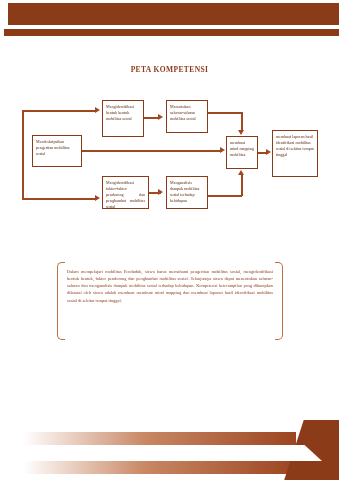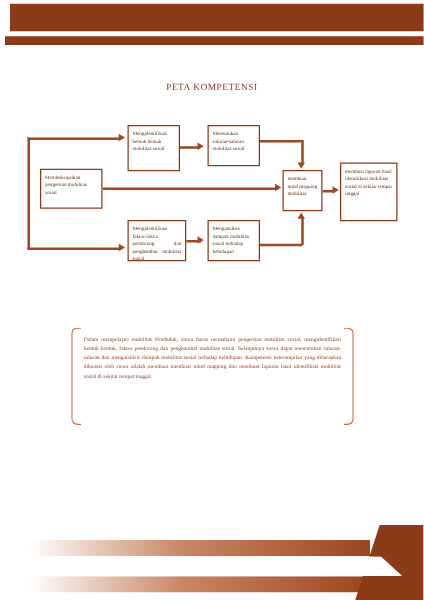--- a/index.html
+++ b/index.html
@@ -34,21 +34,21 @@
   }
 
   
   .page-title {
     position: absolute;
     left: 0;
     top: 65px;
     width: 339px;
     text-align: center;
     color: #8c3b19;
-    font-weight: normal;
+    font-weight: bold;
     font-size: 7.5px;
     letter-spacing: 0.4px;
   }
 
   
   .diagram {
     position: absolute;
     left: 0;
     top: 92px;
     width: 339px;

